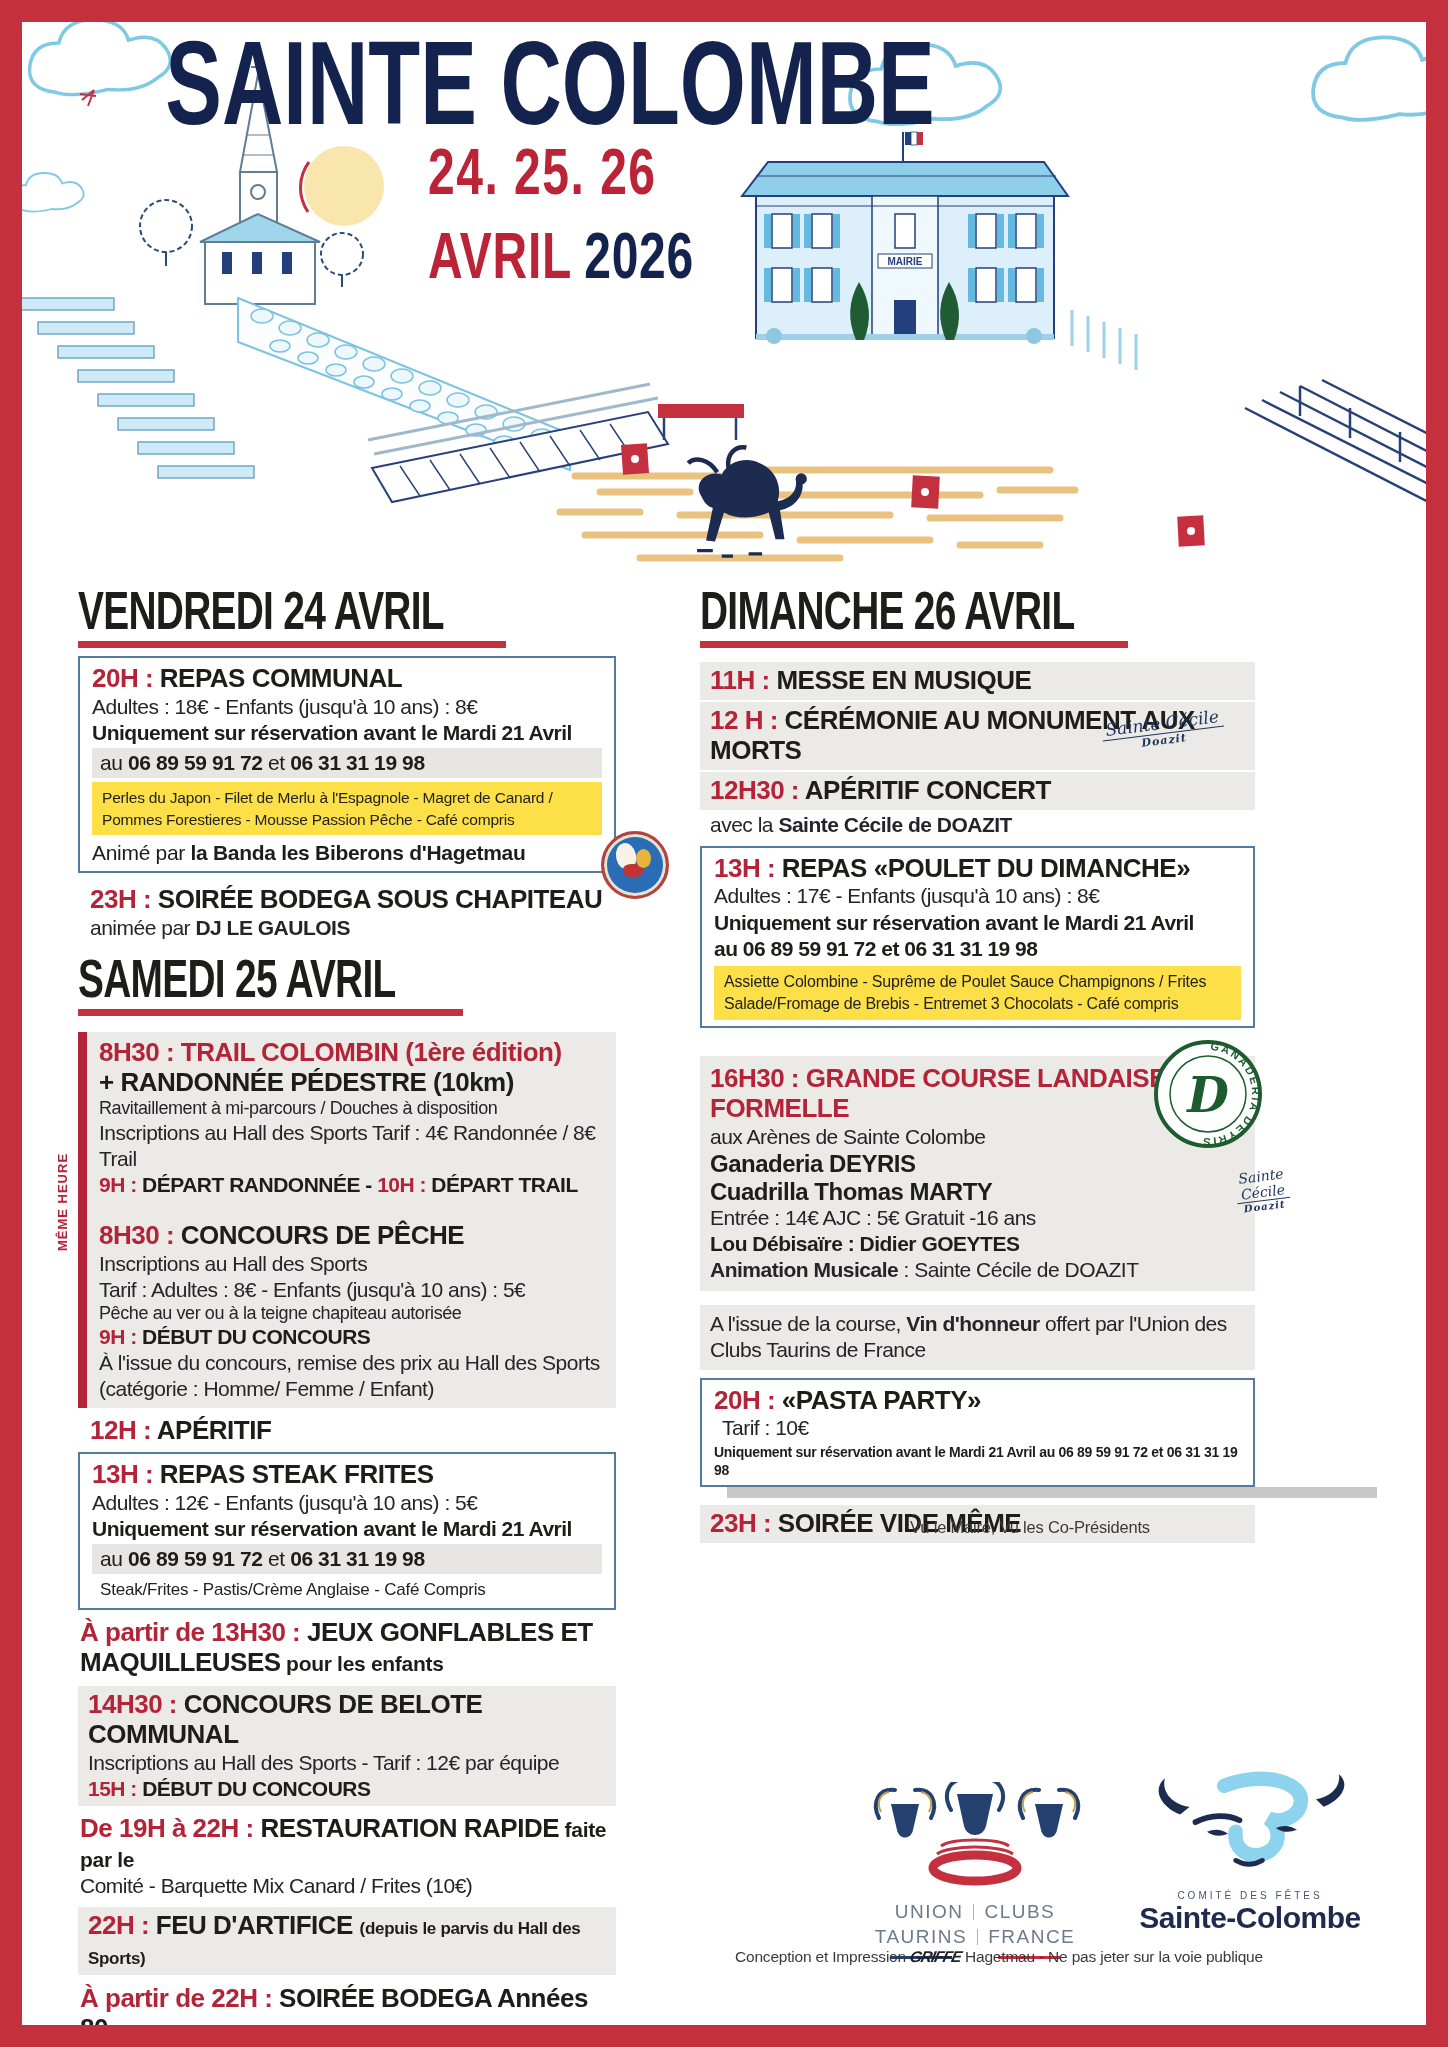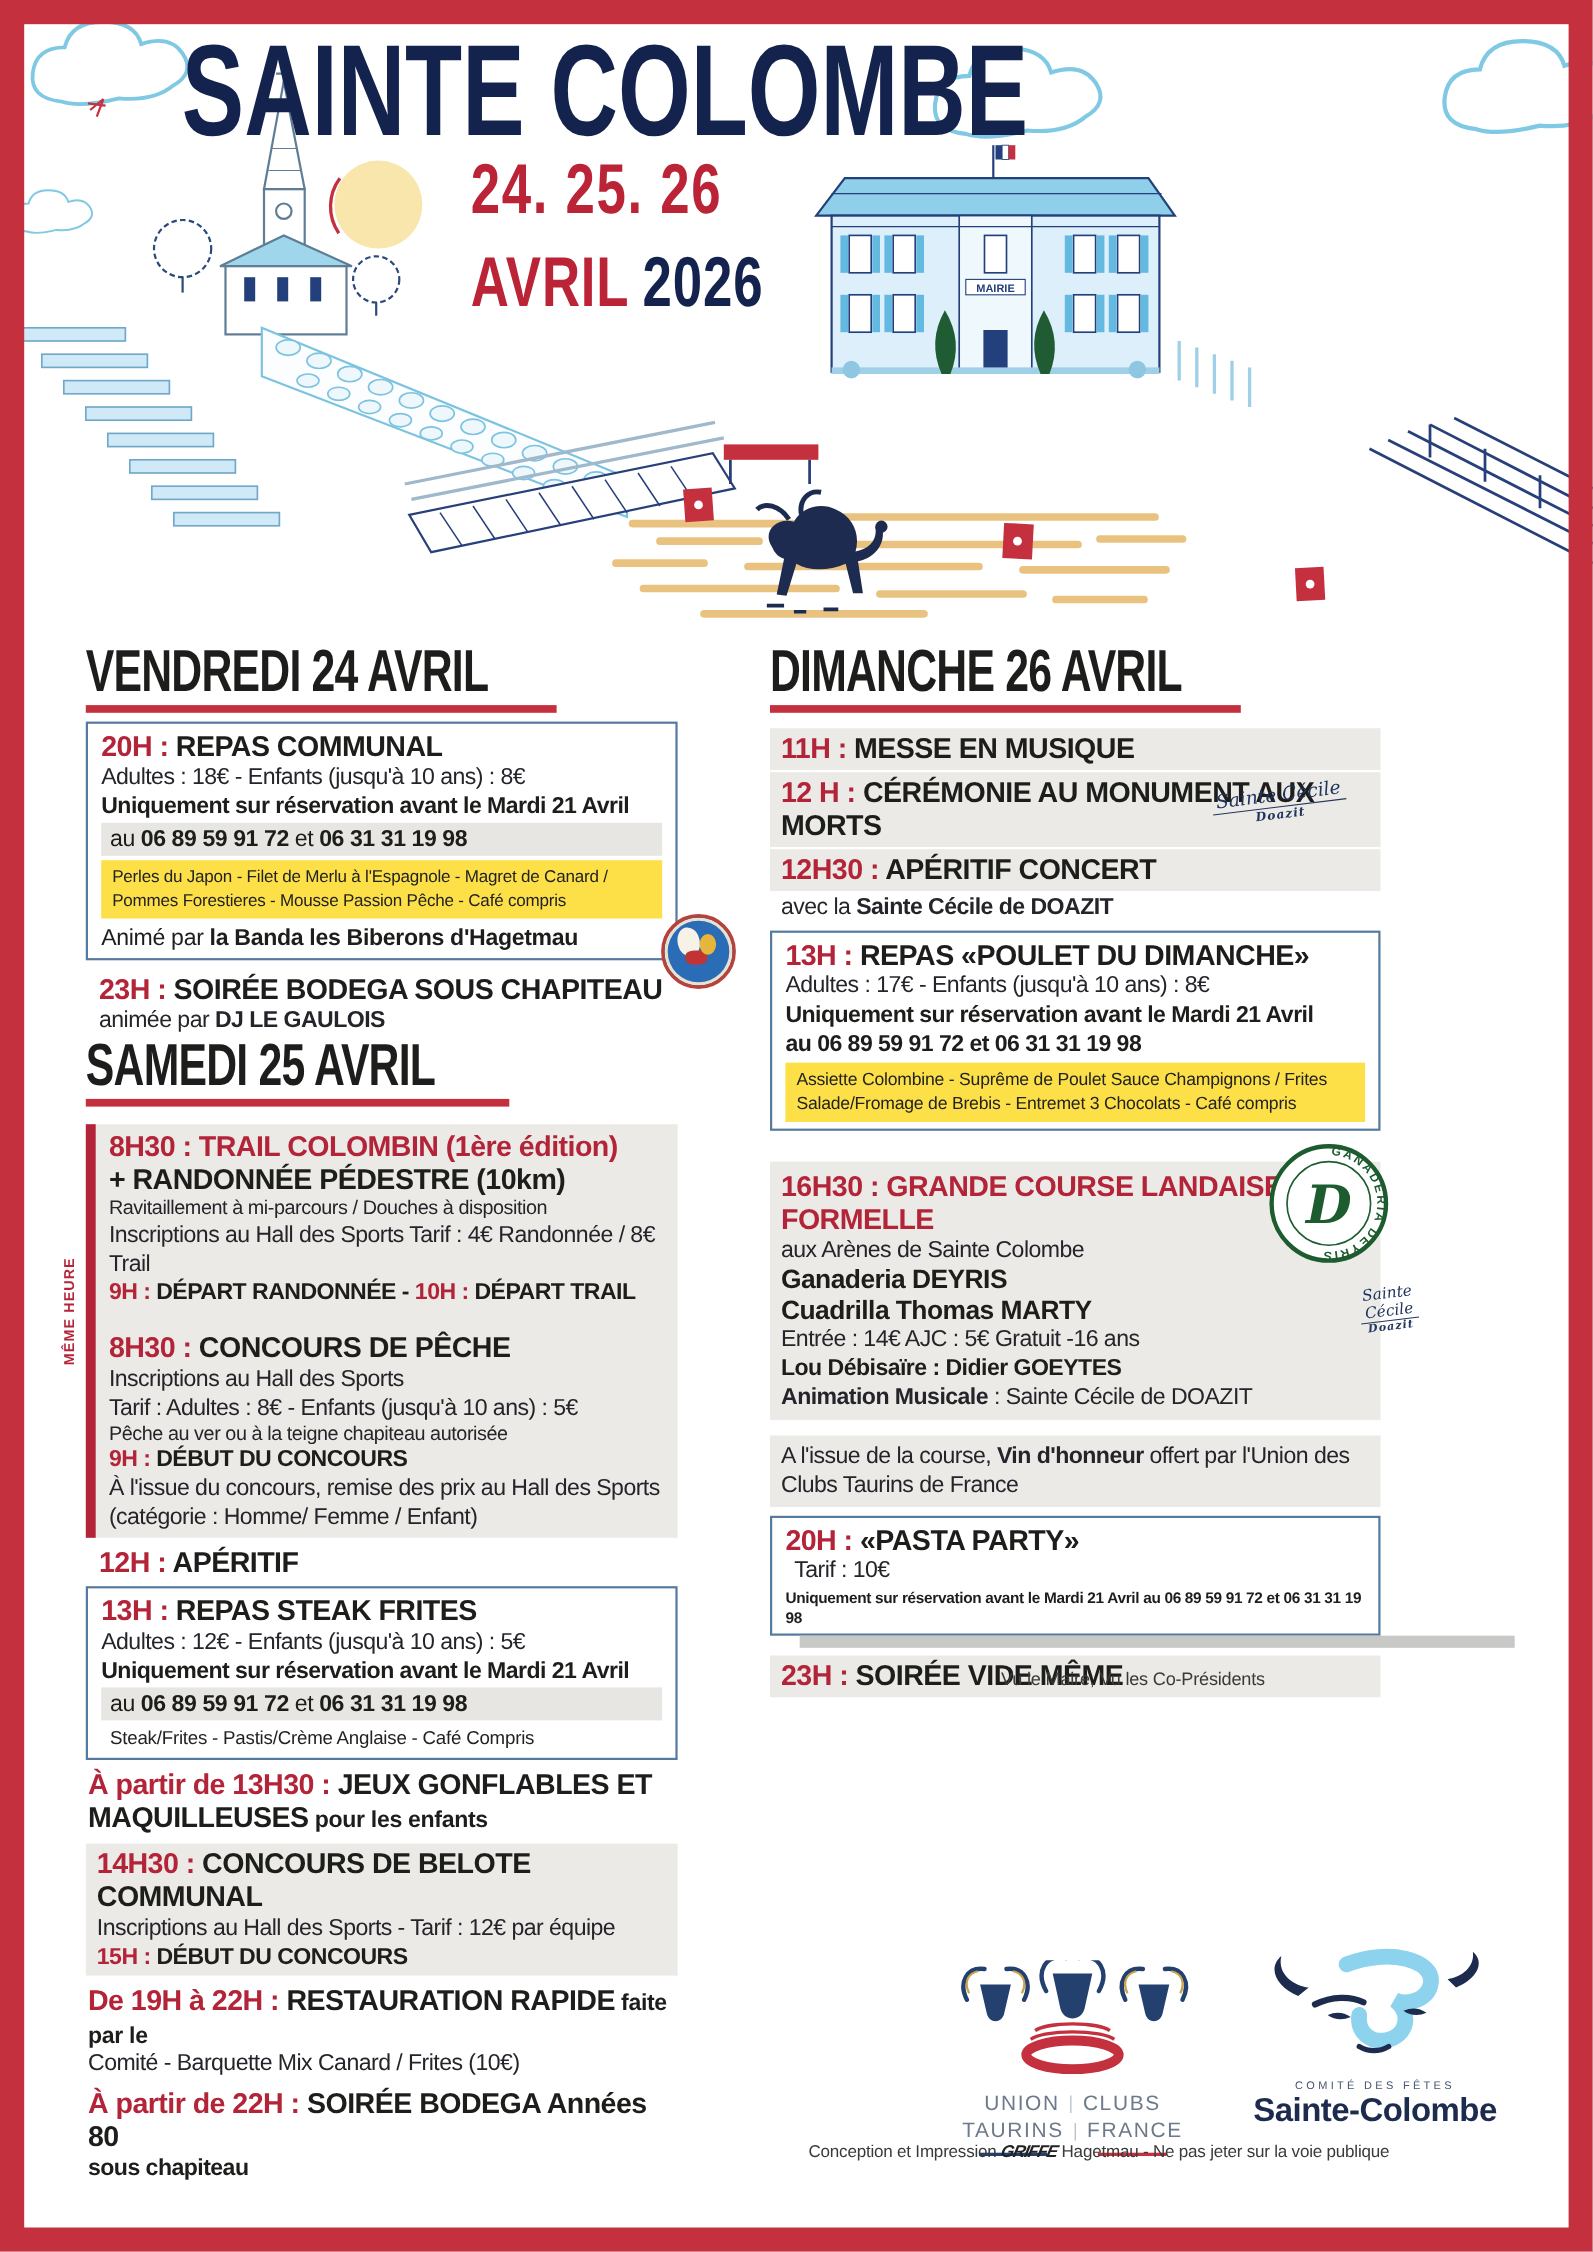--- a/index.html
+++ b/index.html
@@ -294,21 +294,21 @@
 
     <div style="margin-top:12px;padding-left:12px">
       <div class="evt">
         <span class="time">23H : </span><span>SOIRÉE BODEGA SOUS CHAPITEAU</span>
       </div>
       <div class="body-line">
         <span>animée par </span><span class="b">DJ LE GAULOIS</span>
       </div>
     </div>
 
-    <div style="">
+    <div style="margin-top:10px">
       <span class="day-h">SAMEDI 25 AVRIL</span>
       <div class="day-underline w-sam"></div>
     </div>
 
     <div class="samedi-block">
       <div class="meme-heure">MÊME HEURE</div>
       <div class="evt">
         <span class="time">8H30 : </span><span class="time">TRAIL COLOMBIN (1ère édition)</span>
       </div>
       <div class="evt">+ RANDONNÉE PÉDESTRE (10km)</div>
@@ -360,20 +360,25 @@
       </div>
     </div>
 
     <div style="margin-top:8px;padding-left:2px">
       <div class="evt">
         <span class="time">De 19H à 22H : </span><span>RESTAURATION RAPIDE</span><span class="evt-sub"> faite par le</span>
       </div>
       <div class="body-line">Comité - Barquette Mix Canard / Frites (10€)</div>
     </div>
 
+    <div class="band" style="margin-top:8px">
+      <div class="evt">
+        <span class="time">22H : </span><span>FEU D'ARTIFICE </span><span class="evt-note">(depuis le parvis du Hall des Sports)</span>
+      </div>
+    </div>
 
     <div style="margin-top:9px;padding-left:2px">
       <div class="evt">
         <span class="time">À partir de 22H : </span><span>SOIRÉE BODEGA Années 80</span>
       </div>
       <div class="bold-line">sous chapiteau</div>
     </div>
 
   </div>
 

